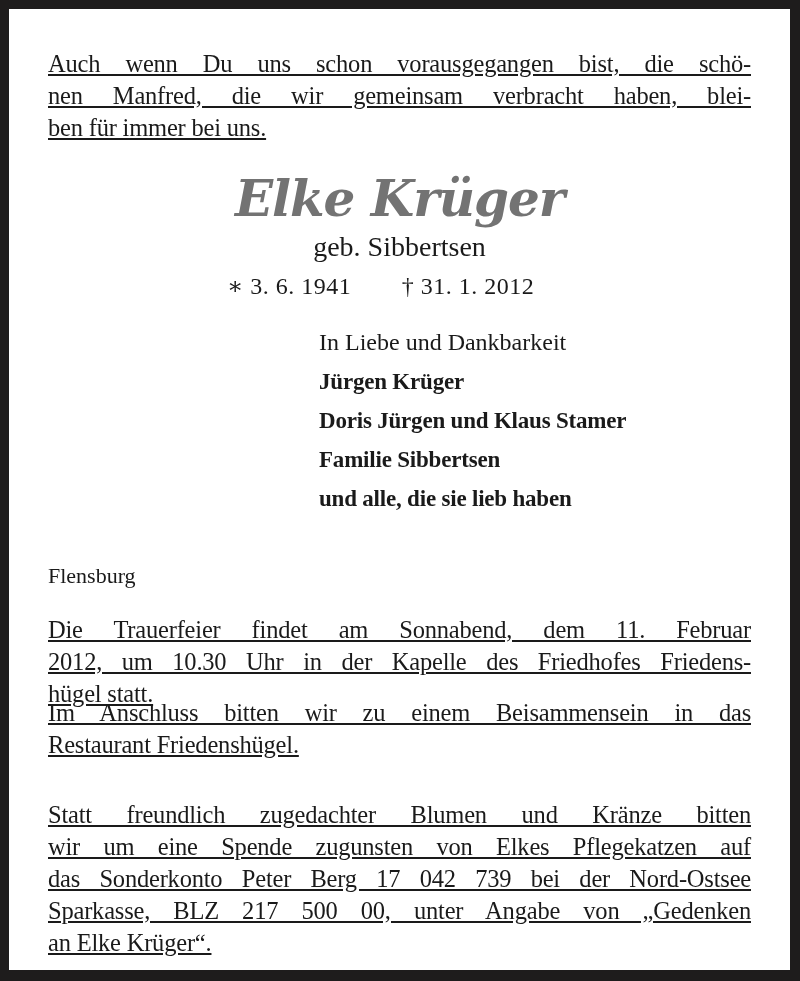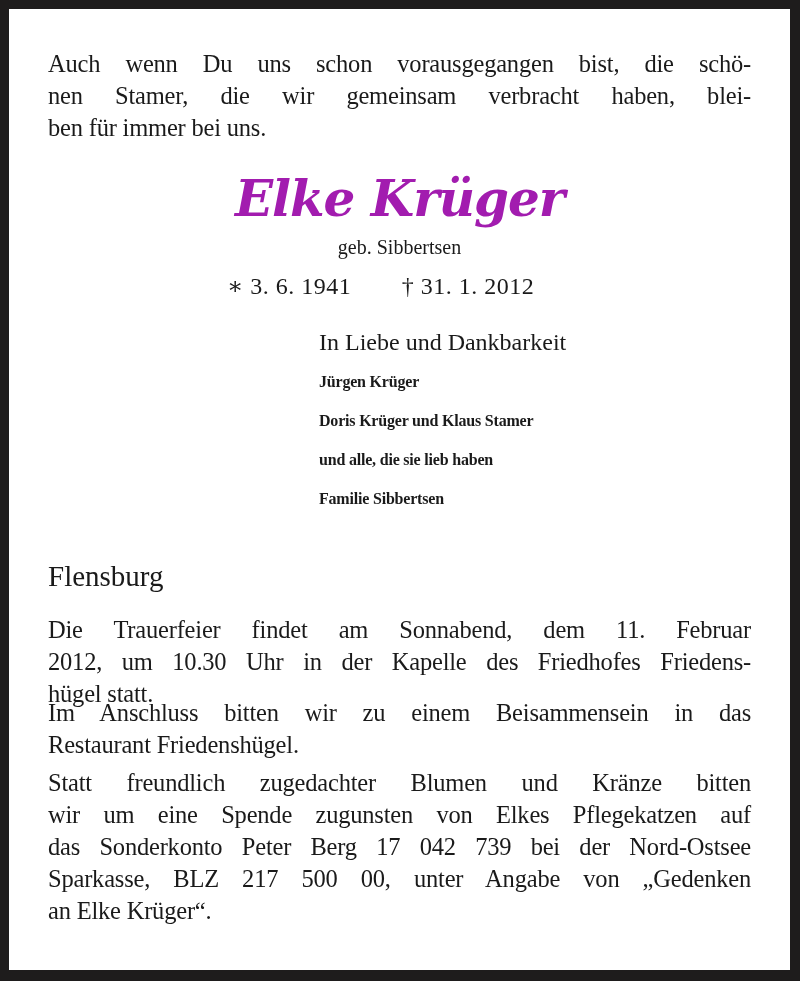--- a/index.html
+++ b/index.html
@@ -17,75 +17,76 @@
     color: #1a1a1a;
     font-family: "Liberation Serif", "DejaVu Serif", serif;
   }
   .block { position: absolute; left: 39px; width: 703px; }
   .para {
     font-size: 24.5px;
     line-height: 32px;
     text-align: justify;
     letter-spacing: -0.2px;
     margin: 0;
+    text-decoration: underline;
   }
   .line { display: block; text-align: justify; text-align-last: justify; }
   .line.last { text-align-last: left; }
 
   .intro { top: 39px; }
 
   .name {
     position: absolute; top: 160px; left: 0; width: 781px;
     text-align: center;
     font-family: "DejaVu Serif", "Liberation Serif", serif;
     font-style: italic;
     font-weight: bold;
     font-size: 50px;
     line-height: 60px;
     letter-spacing: -1px;
-    color: #a21caf;
+    color: #737373;
   }
   .birthname {
     position: absolute; top: 223px; left: 0; width: 781px;
     text-align: center;
-    font-size: 20px; line-height: 30px;
+    font-size: 28px; line-height: 30px;
   }
   .dates {
     position: absolute; top: 262px; left: 218px;
     font-size: 24px; line-height: 30px;
     letter-spacing: 0.5px;
   }
   .dates span { display: inline-block; }
   .dates .death { margin-left: 44px; }
 
   .mourners {
     position: absolute; top: 317px; left: 310px;
   }
   .mourners .intro-line {
     font-size: 24px; line-height: 32px; margin-bottom: 2px;
   }
   .mourners .names div {
-    font-weight: bold; font-size: 16px; line-height: 31px;
+    font-weight: bold; font-size: 23px; line-height: 31px;
     letter-spacing: -0.2px;
     margin-top: 8px;
   }
 
-  .place { top: 551px; font-size: 29px; line-height: 32px; }
+  .place { top: 551px; font-size: 22px; line-height: 32px; }
   .ceremony { top: 605px; }
   .gathering { top: 688px; }
-  .donation { top: 758px; }
+  .donation { top: 790px; }
 </style>
 </head>
 <body>
 
 <div class="page">
 
   <div class="block intro para">
     <span class="line">Auch wenn Du uns schon vorausgegangen bist, die schö-</span>
-    <span class="line">nen Stamer, die wir gemeinsam verbracht haben, blei-</span>
+    <span class="line">nen Manfred, die wir gemeinsam verbracht haben, blei-</span>
     <span class="line last">ben für immer bei uns.</span>
   </div>
 
   <div class="name">Elke Krüger</div>
   <div class="birthname">geb. Sibbertsen</div>
 
   <div class="dates">
     <span class="birth">
       <span>∗</span>
       <span>3. 6. 1941</span>
@@ -93,23 +94,23 @@
     <span class="death">
       <span>†</span>
       <span>31. 1. 2012</span>
     </span>
   </div>
 
   <div class="mourners">
     <div class="intro-line">In Liebe und Dankbarkeit</div>
     <div class="names">
       <div>Jürgen Krüger</div>
-      <div>Doris Krüger und Klaus Stamer</div>
+      <div>Doris Jürgen und Klaus Stamer</div>
+      <div>Familie Sibbertsen</div>
       <div>und alle, die sie lieb haben</div>
-      <div>Familie Sibbertsen</div>
     </div>
   </div>
 
   <div class="block place">Flensburg</div>
 
   <div class="block ceremony para">
     <span class="line">Die Trauerfeier findet am Sonnabend, dem 11. Februar</span>
     <span class="line">2012, um 10.30 Uhr in der Kapelle des Friedhofes Friedens-</span>
     <span class="line last">hügel statt.</span>
   </div>

